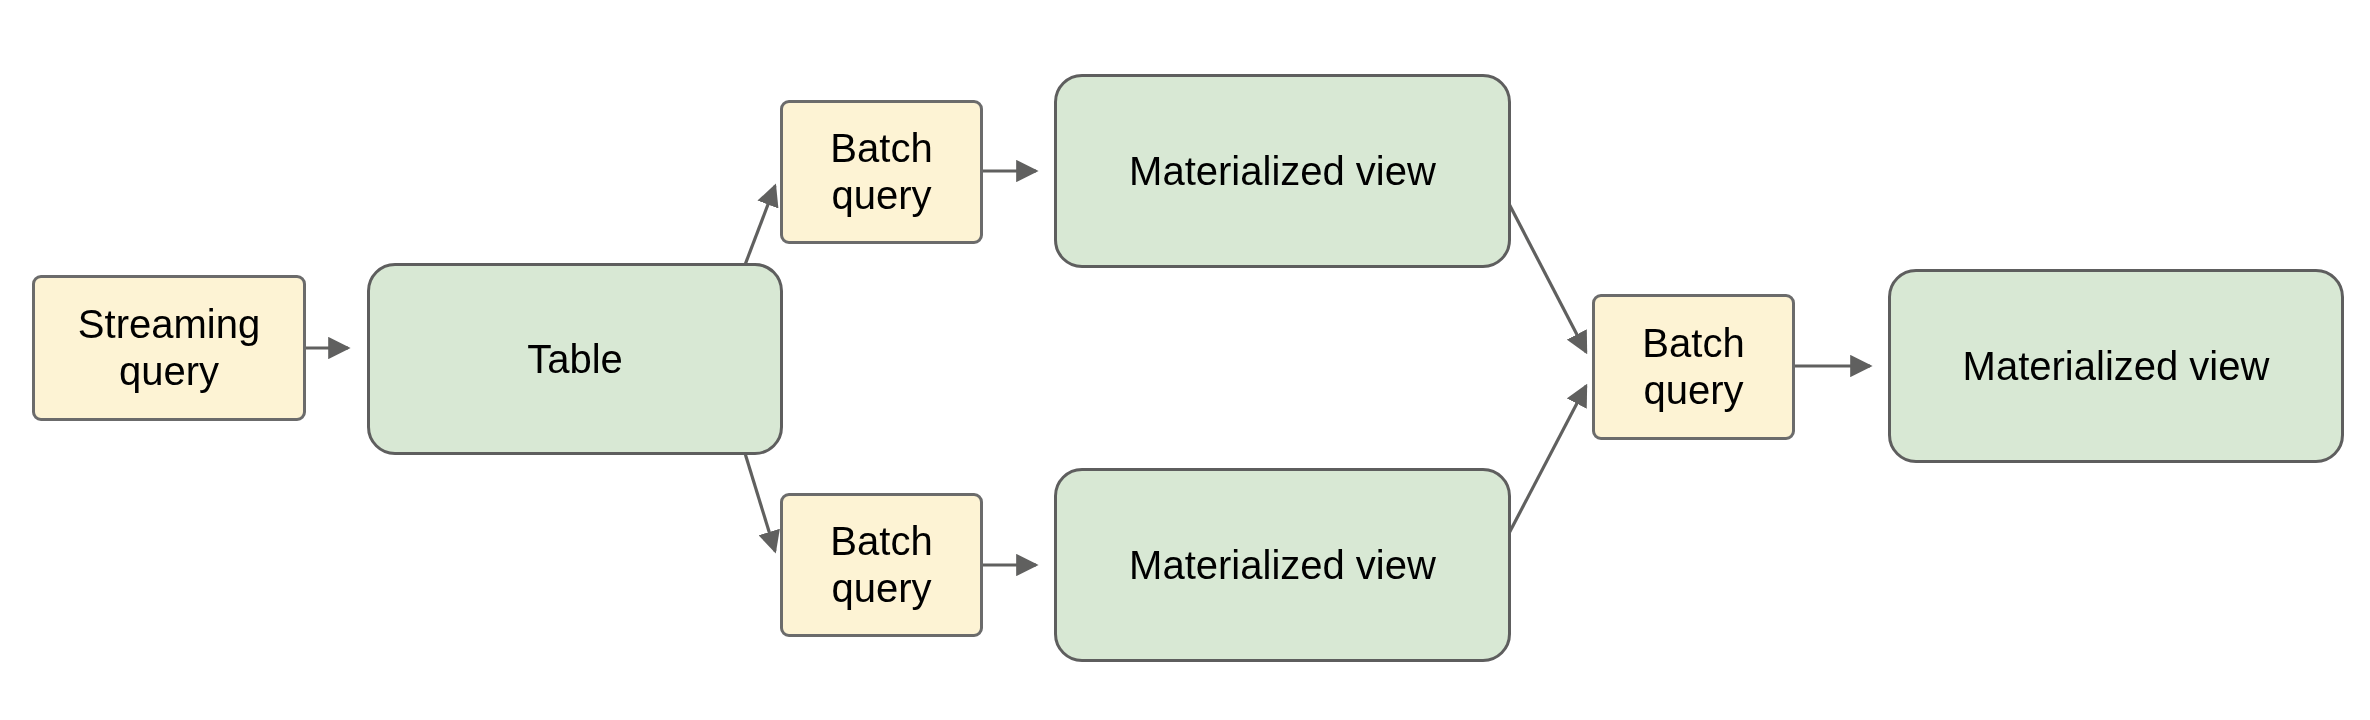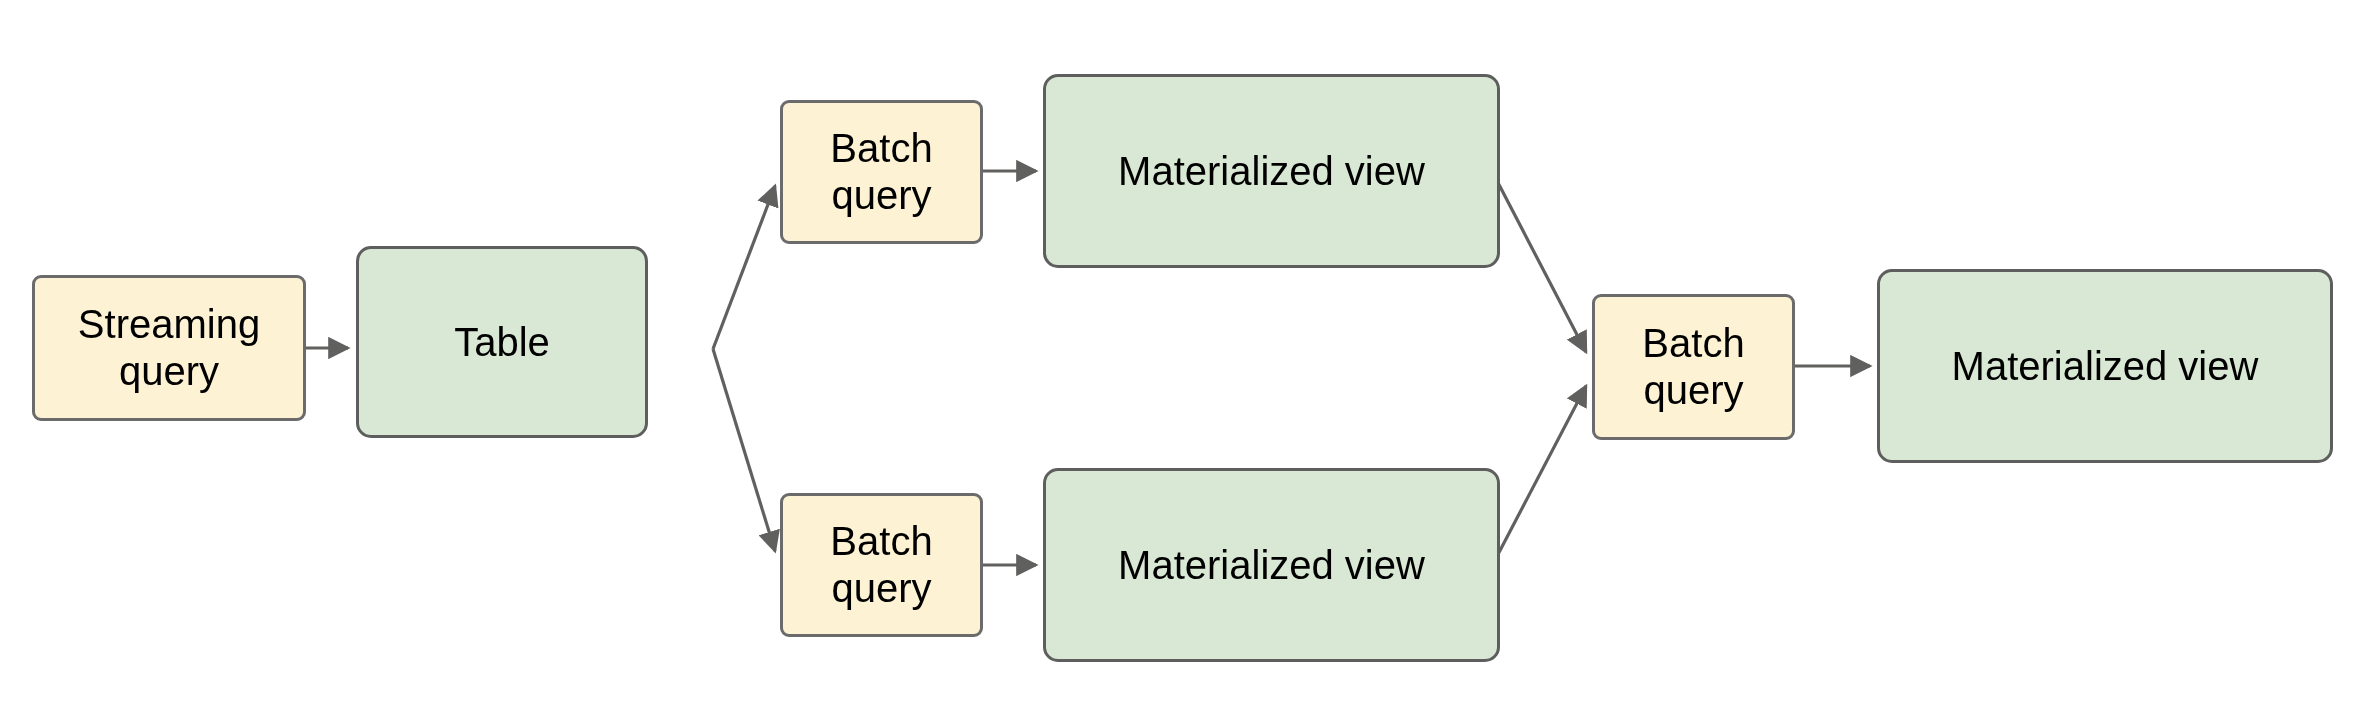--- a/index.html
+++ b/index.html
@@ -43,21 +43,22 @@
     z-index: 2;
   }
   .node-process {
     background: #fdf3d4;
     border-color: #6b6b6b;
     border-radius: 9px;
   }
   .node-store {
     background: #d8e8d4;
     border-color: #5e5e5e;
-    border-radius: 15px;
+    border-radius: 28px;
+    margin-left: 11px;
   }
   .node-label {
     display: block;
     padding: 0 6px;
   }
 </style>
 </head>
 <body>
 
 <div id="canvas">
@@ -100,21 +101,21 @@
     <g>
       <line x1="1795" y1="366" x2="1870" y2="366" stroke="#60605f" stroke-width="3.2" marker-end="url(#arrowhead)"></line>
     </g>
   </svg>
 
   <div class="node node-process" style="left:32px; top:275px; width:274px; height:146px;">
     <span class="node-label">Streaming
 query</span>
   </div>
 
-  <div class="node node-store" style="left:356px; top:246px; width:292px; height:192px;">
+  <div class="node node-store" style="left:356px; top:263px; width:416px; height:192px;">
     <span class="node-label">Table</span>
   </div>
 
   <div class="node node-process" style="left:780px; top:100px; width:203px; height:144px;">
     <span class="node-label">Batch
 query</span>
   </div>
 
   <div class="node node-store" style="left:1043px; top:74px; width:457px; height:194px;">
     <span class="node-label">Materialized view</span>

